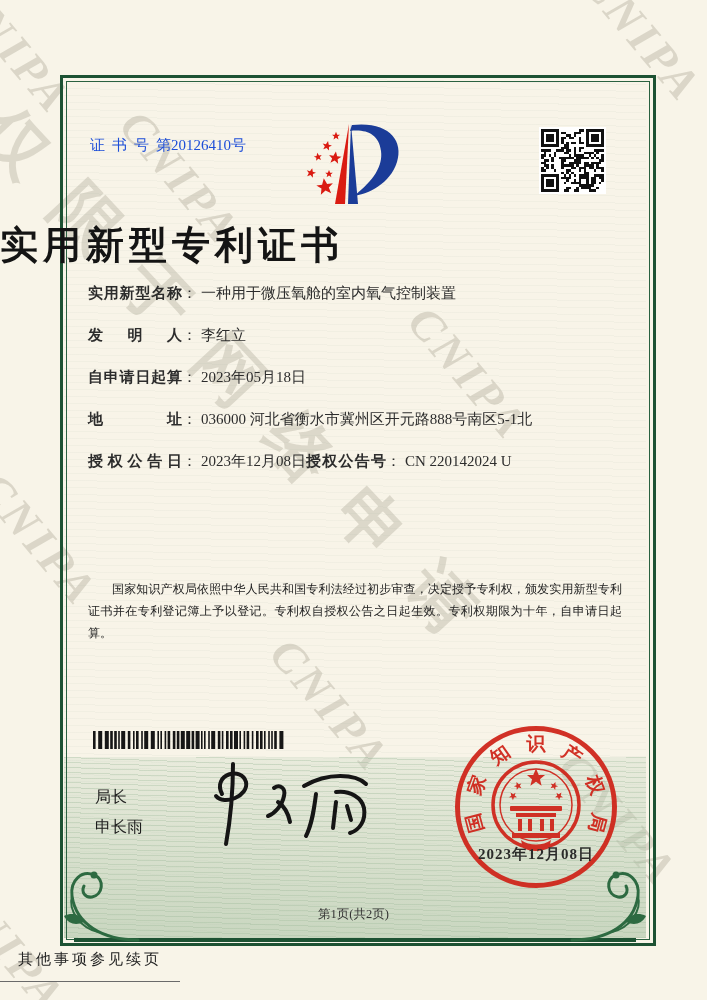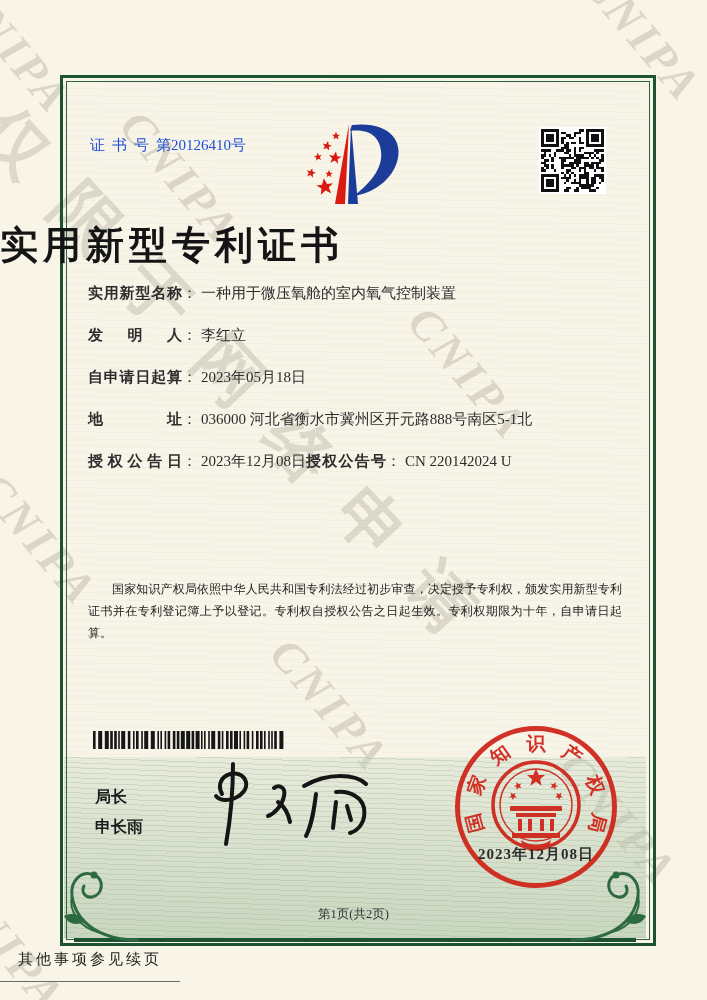--- a/index.html
+++ b/index.html
@@ -39,21 +39,21 @@
   .fcolon{margin-right:4px;}
   .fpair2{display:inline-block;}
   .fpair2 .flabel{width:80px;}
   
   .paras{position:absolute;left:88px;top:578px;width:534px;font-size:12px;line-height:22px;
       color:#222;text-align:justify;}
   .paras p{margin:0 0 8px 0;text-indent:2em;}
   
   .barcode{position:absolute;left:93px;top:731px;width:192px;height:18px;z-index:3;}
   .signer{position:absolute;left:95px;top:782px;z-index:3;font-family:"Liberation Sans","DejaVu Sans",sans-serif;
-      font-size:16px;color:#1c1c1c;line-height:30px;font-weight:bold;}
+      font-size:16px;color:#1c1c1c;line-height:30px;}
   .signature{position:absolute;left:188px;top:758px;width:205px;height:92px;z-index:3;}
   .stamp{position:absolute;left:450px;top:721px;width:172px;height:172px;z-index:4;opacity:0.93;}
   .stamp-ring{position:absolute;left:5px;top:5px;width:152px;height:152px;border:5px solid #cf2318;
       border-radius:50%;}
   .stamp-arc span{position:absolute;font-size:19px;font-weight:bold;color:#cf2318;}
   .emblem{position:absolute;left:41px;top:35px;width:90px;height:98px;}
   .stamp-date{position:absolute;left:0;top:124px;width:172px;text-align:center;font-size:15px;
       font-weight:bold;color:#1e1e1e;letter-spacing:1px;}
   .page-num{position:absolute;left:0;top:906px;width:707px;text-align:center;font-size:12.5px;
       color:#333;z-index:5;}

